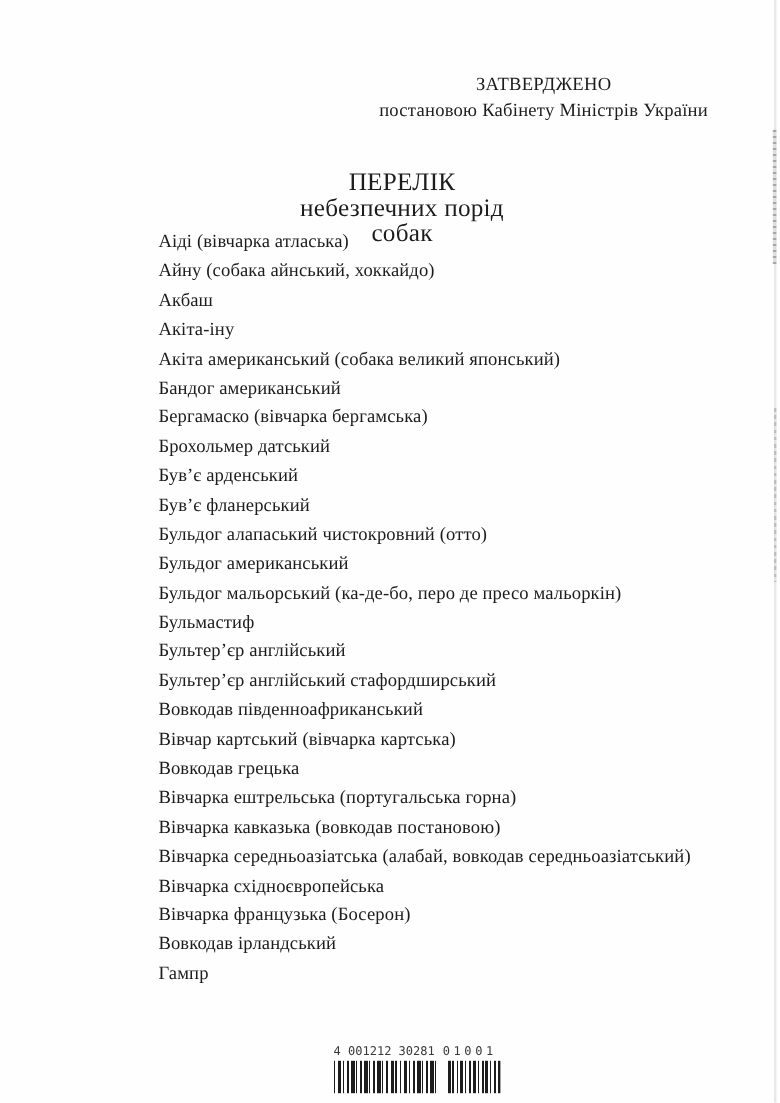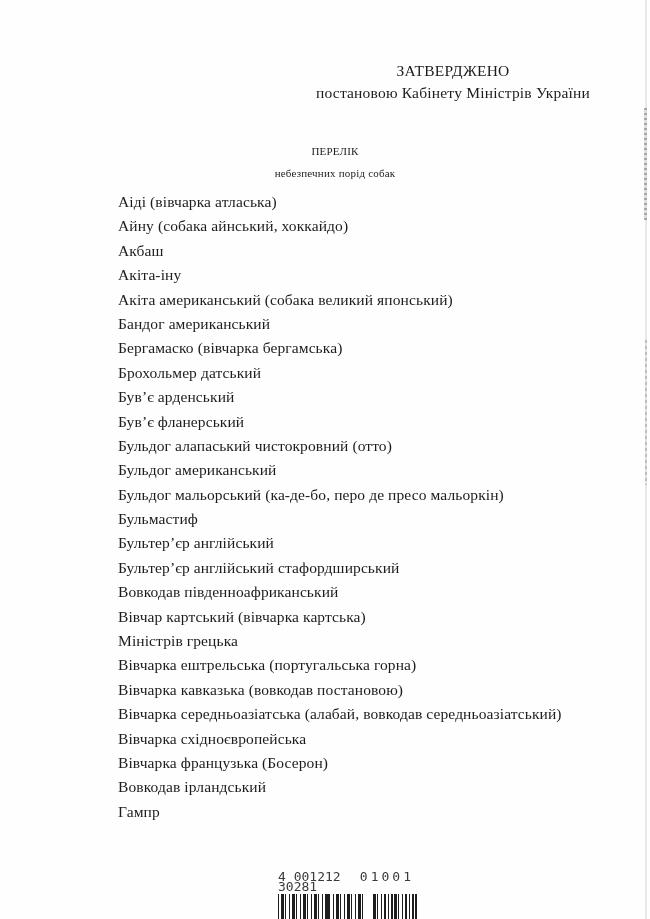--- a/index.html
+++ b/index.html
@@ -20,42 +20,42 @@
     letter-spacing:0.2px;
   }
   .approval-date-line {
     display:flex; justify-content:space-between;
     padding:0 52px 0 24px;
   }
 
   
   .title-block {
     position:absolute; top:141px; left:225px; width:220px;
-    font-size:11px; line-height:21.5px; text-align:center;
+    font-size:21px; line-height:21.5px; text-align:center;
     letter-spacing:0.2px;
   }
 
   
   .breed-list {
-    position:absolute; top:190px; left:118px; width:470px;
+    position:absolute; top:190px; left:132px; width:470px;
     list-style:none;
     font-size:15.5px;
   }
   .breed-list li {
     height:24.4px; line-height:24.4px;
     white-space:nowrap;
     letter-spacing:0.1px;
   }
 
   
   .barcode { position:absolute; top:872px; left:278px; width:144px; }
   .bc-digits {
     display:flex; justify-content:space-between;
     font-family:"DejaVu Sans Mono","Liberation Mono",monospace;
-    font-size:13px; line-height:10px; color:#3a3a3a;
+    font-size:10px; line-height:10px; color:#3a3a3a;
   }
   .bc-digits .bc-right { letter-spacing:3px; margin-right:8px; }
   .bc-bars { display:flex; gap:8px; margin-top:2px; height:27px; }
   .bc-bars-left {
     width:87px; height:100%;
     background:repeating-linear-gradient(90deg,
       #1d1d1d 0 1.5px, transparent 1.5px 3.5px,
       #1d1d1d 3.5px 6.5px, transparent 6.5px 7.5px,
       #1d1d1d 7.5px 8.5px, transparent 8.5px 11px);
   }
@@ -130,21 +130,21 @@
 
       <li>Бультер’єр англійський</li>
 
       <li>Бультер’єр англійський стафордширський</li>
 
       <li>Вовкодав південноафриканський</li>
 
       <li>Вівчар картський (вівчарка картська)</li>
 
 
-      <li>Міністрів грецька</li>
+      <li>Вовкодав грецька</li>
 
       <li>Вівчарка ештрельська (португальська горна)</li>
 
       <li>Вівчарка кавказька (вовкодав постановою)</li>
 
       <li>Вівчарка середньоазіатська (алабай, вовкодав середньоазіатський)</li>
 
       <li>Вівчарка східноєвропейська</li>
 
       <li>Вівчарка французька (Босерон)</li>

